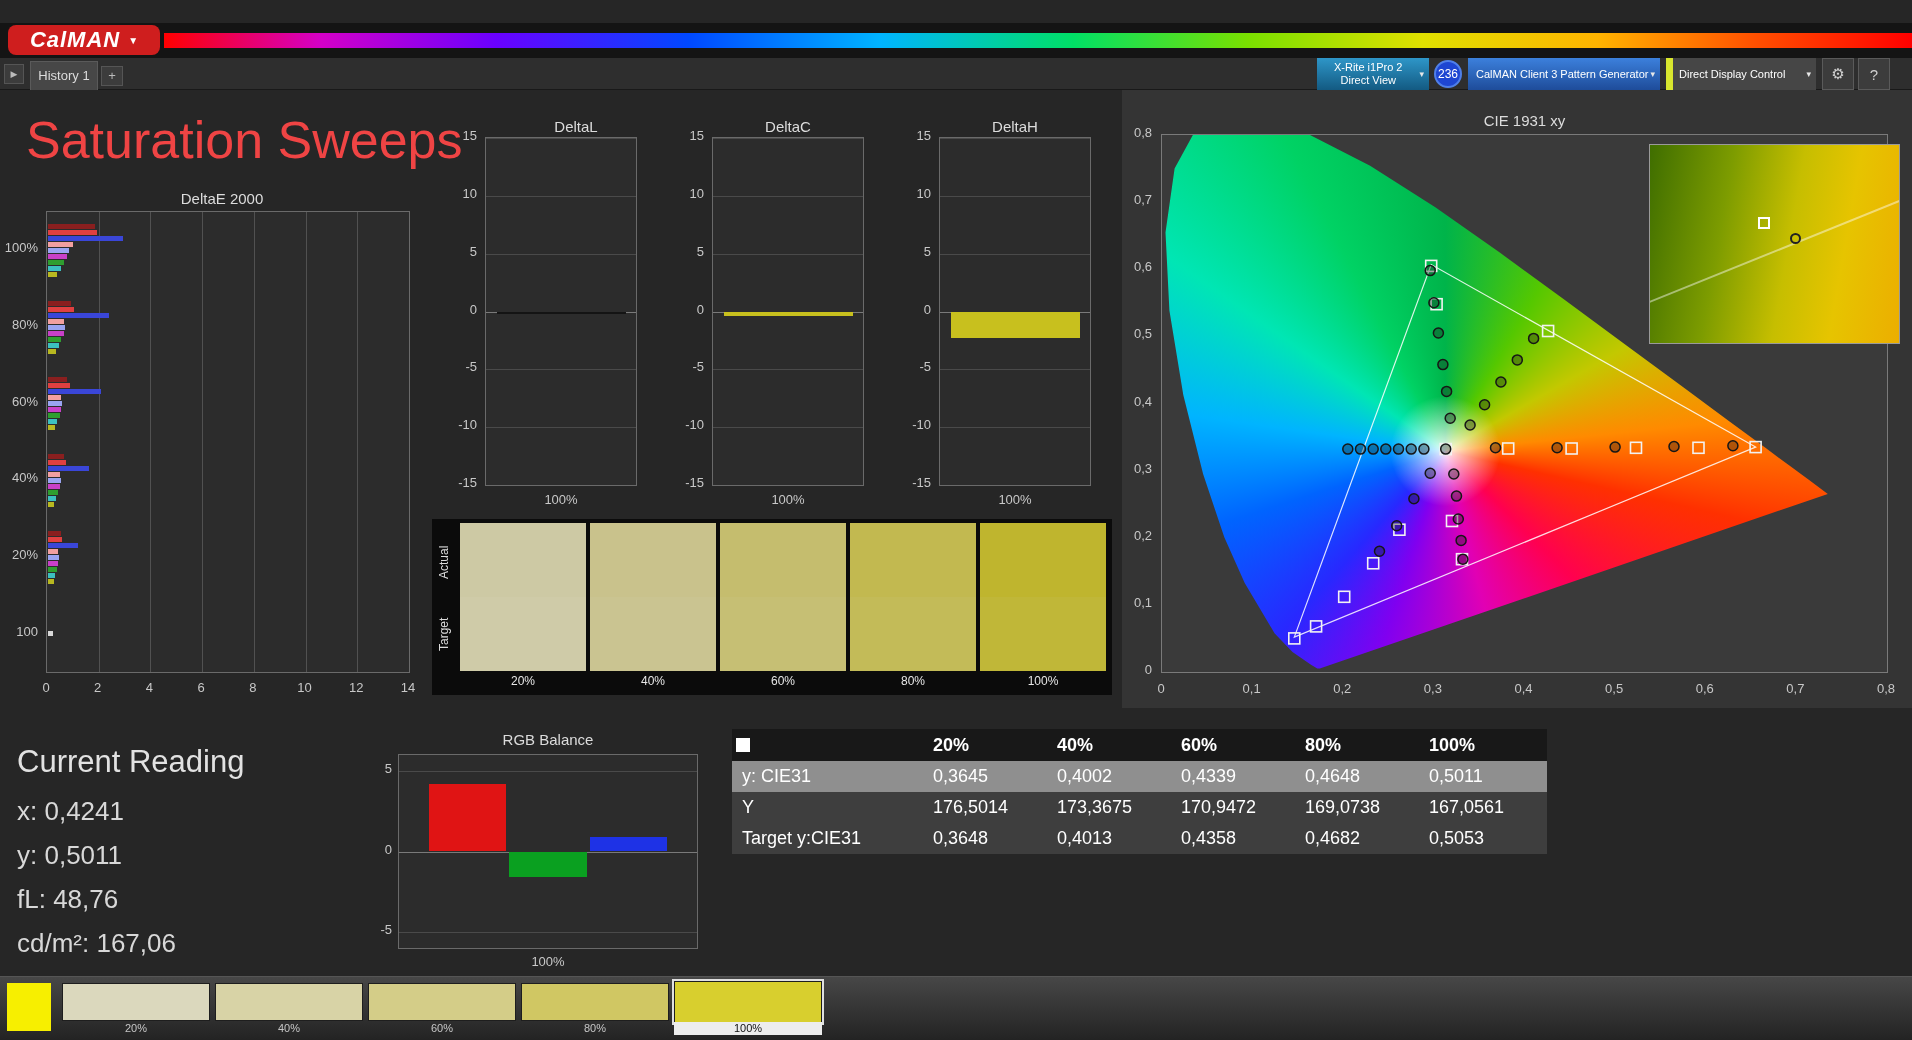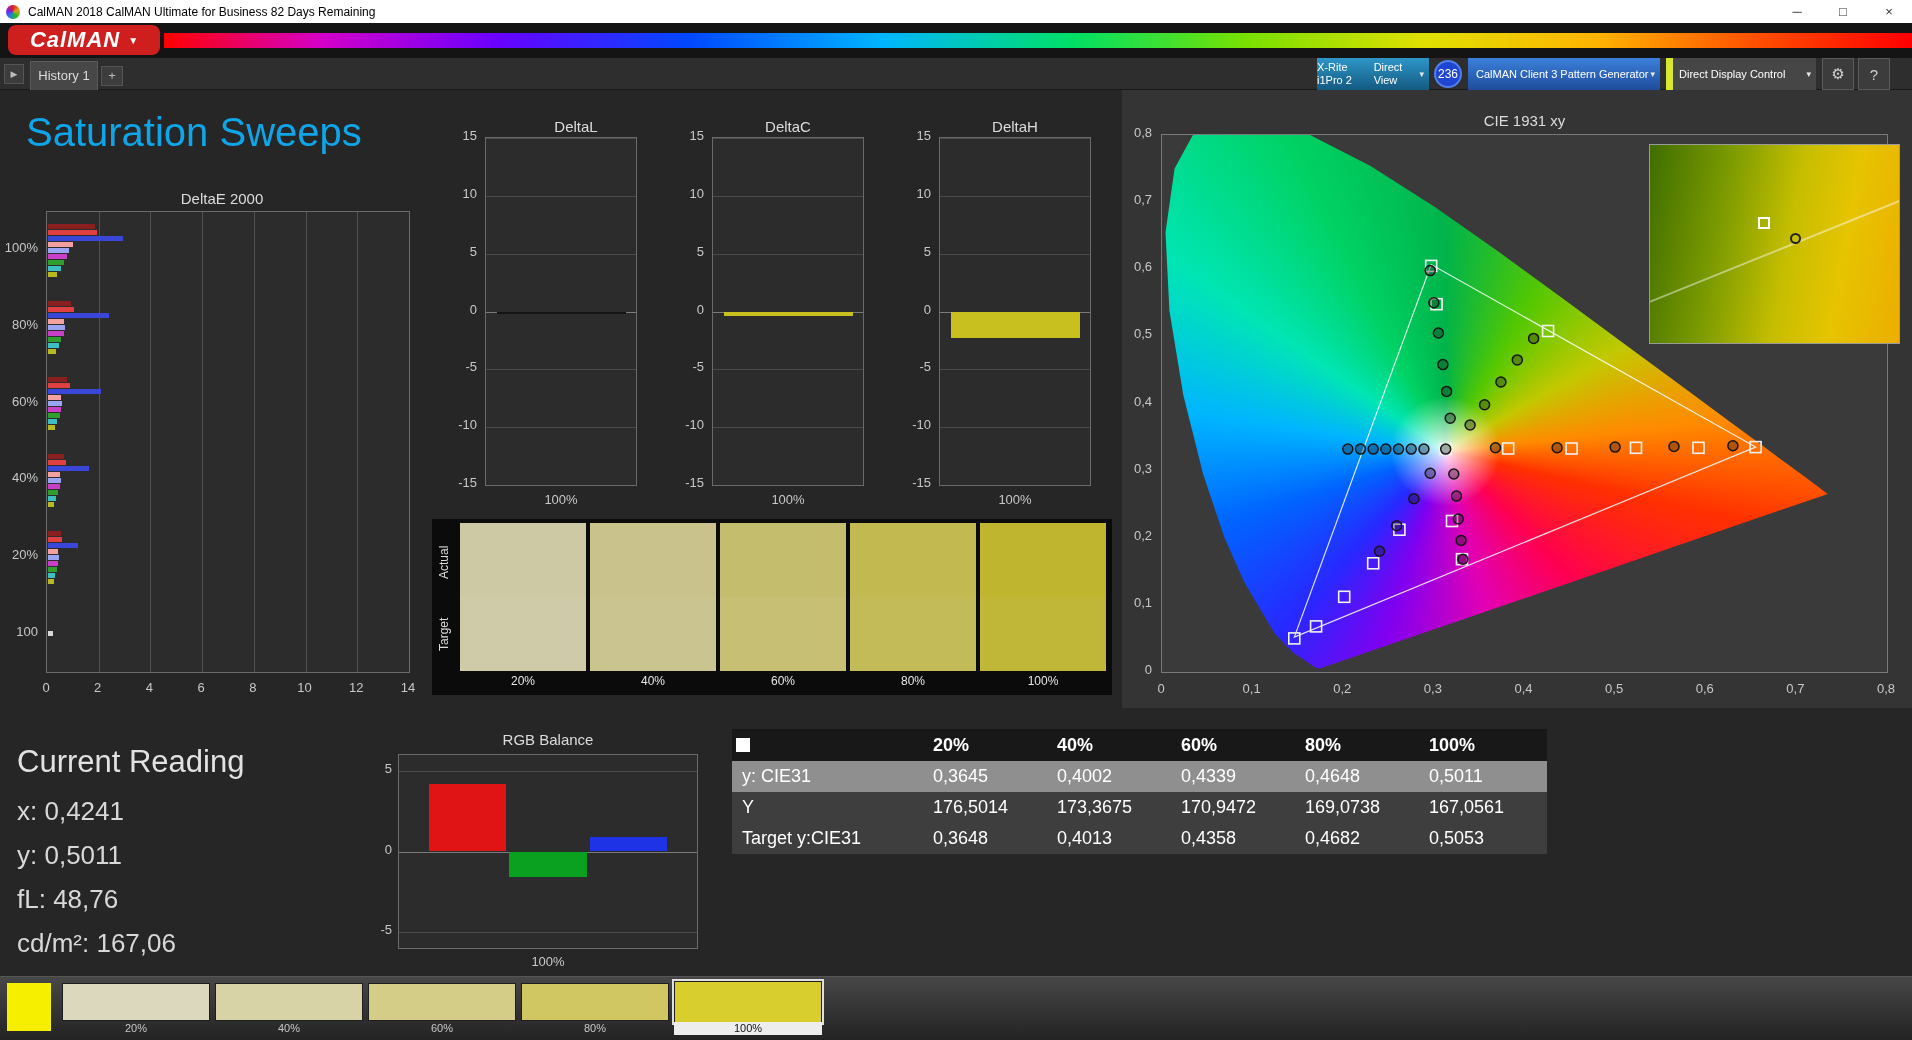--- a/index.html
+++ b/index.html
@@ -27,33 +27,33 @@
   
   .tabbar { position:absolute; left:0; top:58px; width:1912px; height:32px; background:#2e2e2e; border-bottom:1px solid #191919; }
   .pane-btn { position:absolute; left:4px; top:6px; width:20px; height:20px; background:#3c3c3c; border:1px solid #555;
               color:#bbb; font-size:9px; display:flex; align-items:center; justify-content:center; }
   .tab { position:absolute; left:30px; top:3px; width:68px; height:29px; background:#474747; border:1px solid #5a5a5a; border-bottom:none;
          color:#ddd; font-size:13px; text-align:center; line-height:27px; }
   .tab-add { position:absolute; left:101px; top:8px; width:22px; height:20px; background:#3c3c3c; border:1px solid #555;
              color:#bbb; font-size:13px; text-align:center; line-height:18px; }
   .dev { position:absolute; top:58px; height:32px; display:flex; align-items:center; color:#fff; }
   .dev-meter { left:1317px; width:112px; background:linear-gradient(#2e96c8,#135a82); font-size:11px; }
-  .dev-2line { flex:1; display:flex; flex-direction:row; align-items:center; line-height:13px; }
+  .dev-2line { flex:1; display:flex; flex-direction:column; align-items:center; line-height:13px; }
   .badge { position:absolute; left:1434px; top:60px; width:28px; height:28px; border-radius:50%; background:#1e46d2;
            border:2px solid #4f7fe8; color:#fff; font-size:12px; display:flex; align-items:center; justify-content:center; }
   .dev-pattern { left:1468px; width:192px; background:linear-gradient(#3c80dc,#1e4c9a); font-size:11px; padding-left:8px; }
   .dev-display { left:1666px; width:150px; background:#464646; font-size:11px; }
   .stripe { width:7px; height:100%; background:#d8e62e; margin-right:6px; }
   .dd { margin-left:auto; padding-right:5px; font-size:9px; color:#e8e8e8; }
   .sq-btn { position:absolute; top:58px; width:32px; height:32px; background:#3c3c3c; border:1px solid #5a5a5a;
             color:#d0d0d0; display:flex; align-items:center; justify-content:center; font-size:15px; }
 
   
   .main { position:absolute; left:0; top:90px; width:1912px; height:886px; background:#262626; }
-  .page-title { position:absolute; left:26px; top:20px; font-size:40px; color:#0ea5e9; }
+  .page-title { position:absolute; left:26px; top:20px; font-size:52px; color:#ef4444; }
 
   .plot { position:absolute; border:1px solid #6a6a6a; background:#2c2c2c; overflow:hidden; }
   .tick { position:absolute; font-size:13px; color:#c8c8c8; }
   .tick-c { width:28px; text-align:center; }
   .tick-r { right:4px; }
   .vline { position:absolute; top:0; bottom:0; width:1px; background:#515151; }
   .hline { position:absolute; left:0; right:0; height:1px; background:#4a4a4a; }
   .hline.zero { background:#7a7a7a; }
   .hbar { position:absolute; left:1px; height:5px; }
   .dbar { position:absolute; }
@@ -123,28 +123,20 @@
   .bsw-face { position:absolute; top:0; left:0; right:0; height:38px; border:1px solid #1e1e1e; }
   .bsw.sel .bsw-face { outline:2px solid #e0e0e0; top:-2px; height:42px; }
   .bsw-label { position:absolute; bottom:0; left:0; right:0; height:13px; font-size:11px; line-height:13px; text-align:center; color:#c6c6c6; }
   .bsw.sel .bsw-label { background:#ededed; color:#111; }
 </style>
 </head>
 <body>
 
 <div class="screen">
 
-  <div class="titlebar">
-    <div class="tb-icon"></div>
-    <div class="tb-title">CalMAN 2018 CalMAN Ultimate for Business 82 Days Remaining</div>
-    <div class="tb-spacer"></div>
-    <div class="winbtn">─</div>
-    <div class="winbtn">□</div>
-    <div class="winbtn">×</div>
-  </div>
 
   <div class="brandbar">
     <div class="logo">
       <span class="logo-text">CalMAN</span>
       <span class="logo-caret">▼</span>
     </div>
     <div class="rainbow"></div>
   </div>
 
   <div class="tabbar">

